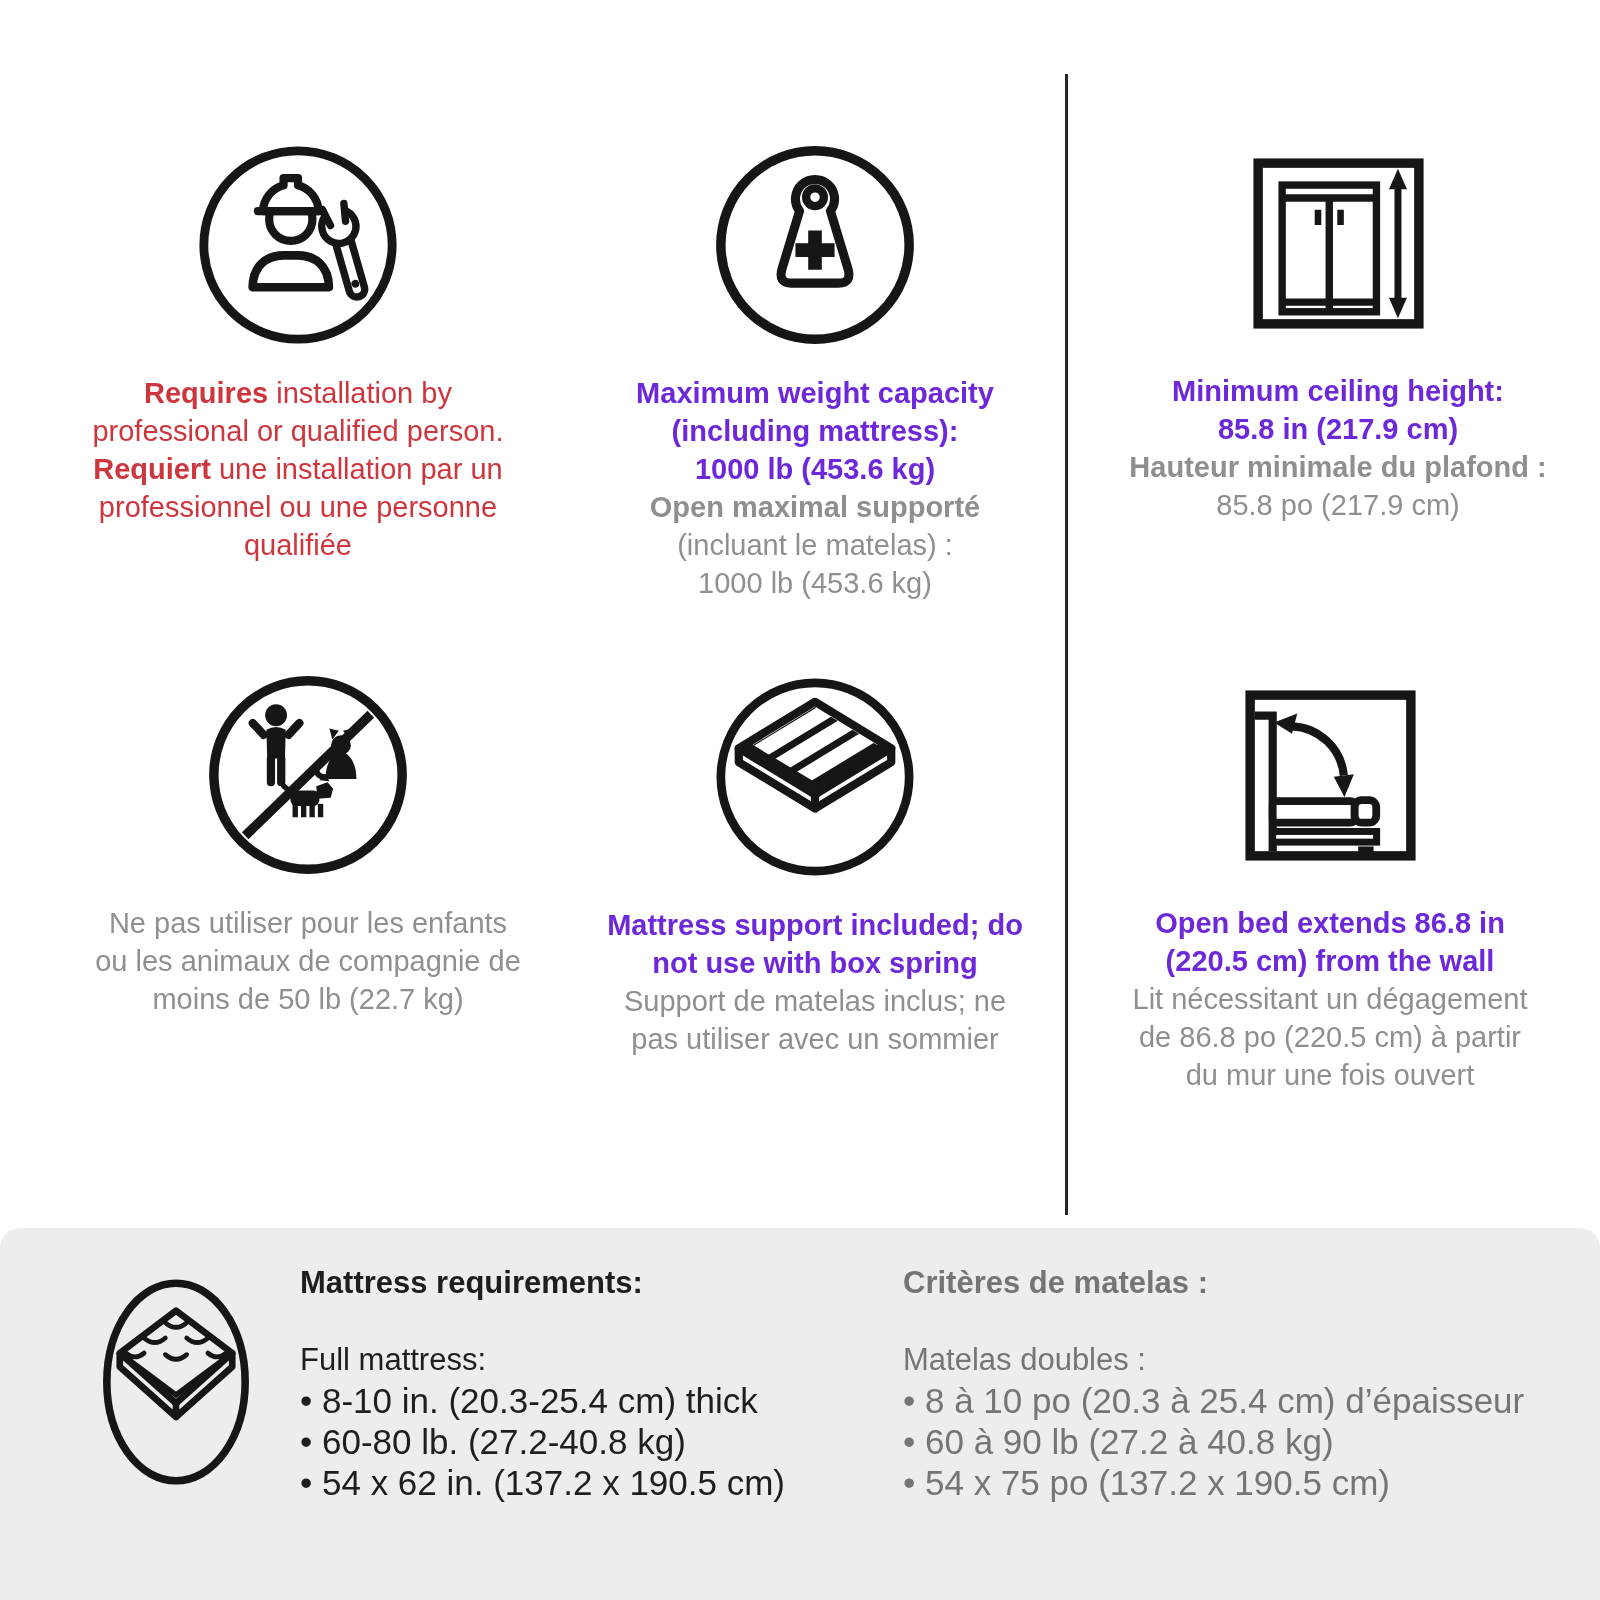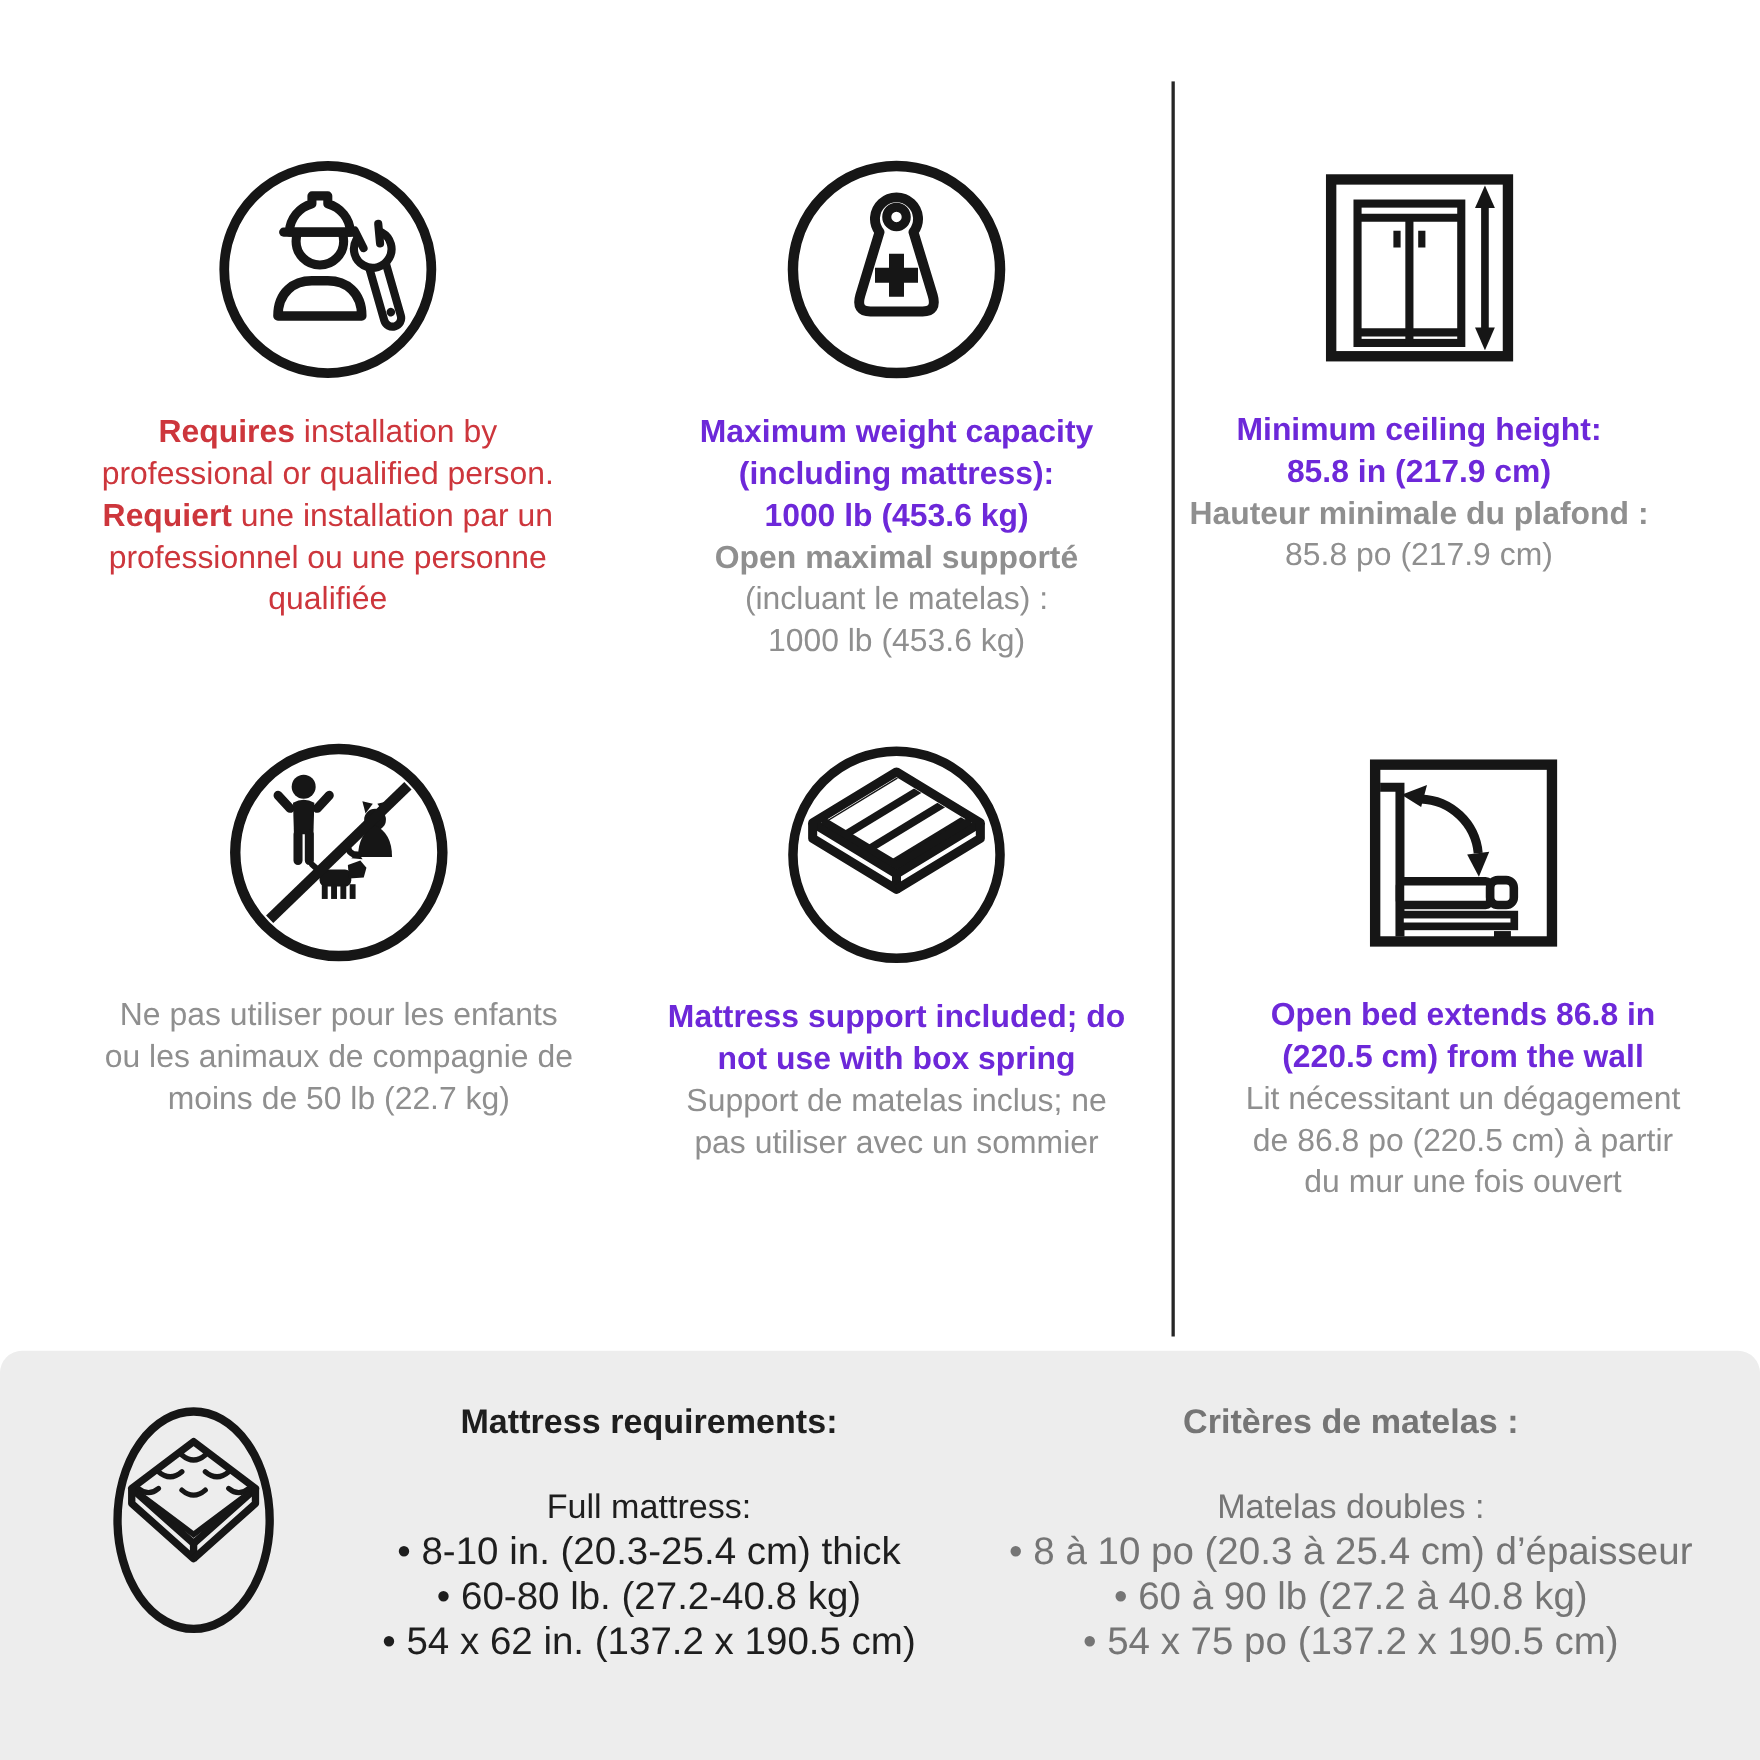--- a/index.html
+++ b/index.html
@@ -10,21 +10,21 @@
   .icon-wrap{height:206px;display:flex;align-items:center;justify-content:center;margin-bottom:26px;}
   .txt{white-space:pre-line;font-size:29px;line-height:38px;margin:0;font-weight:400;}
   .txt b{font-weight:700;}
   .red{color:#cd363c;}
   .black{color:#6d28d9;}
   .bold{font-weight:700;}
   .gray{color:#8f8f8f;}
   .panel{position:absolute;left:0;top:1228px;width:1600px;height:372px;background:#ededed;
          border-radius:20px 20px 0 0;}
   .m-icon{position:absolute;left:100px;top:46px;}
-  .pcol{position:absolute;top:46px;text-align:center;}
+  .pcol{position:absolute;top:36px;}
   .col-en{left:300px;width:580px;color:#1e1e1e;}
   .col-fr{left:903px;width:650px;color:#757575;}
   .pcol h3{font-size:31px;line-height:38px;margin:0 0 37px 0;font-weight:700;}
   .pcol .sub{font-size:31px;line-height:41px;margin:0;}
   .pcol ul{margin:0;padding:0;list-style:none;font-size:35px;line-height:41px;}
   .pcol li::before{content:"\2022\00a0";}
   svg{display:block;}
 </style>
 </head>
 <body>
@@ -67,21 +67,21 @@
       </svg>
     </div>
     <p class="txt black bold">Maximum weight capacity
 (including mattress):
 1000 lb (453.6 kg)</p>
     <p class="txt gray"><b>Open maximal supporté</b><span>
 (incluant le matelas) :
 1000 lb (453.6 kg)</span></p>
   </section>
 
-  <section class="cell" style="left:1050px;top:140px;width:480px;">
+  <section class="cell" style="left:1098px;top:140px;width:480px;">
     <div class="icon-wrap">
       <svg width="205" height="205" viewBox="0 0 100 100" fill="none" stroke="#161616">
         <rect x="10.8" y="10.8" width="78.4" height="78.4" stroke-width="4.6"></rect>
         <rect x="22.5" y="21.5" width="46" height="61.8" stroke-width="3.6"></rect>
         <path d="M22.5 27.8 H68.5 M45.5 27.8 V83.3 M22.5 78.6 H68.5" stroke-width="3.6"></path>
         <path d="M40 33.5 V41 M51 33.5 V41" stroke-width="3.2"></path>
         <path d="M79 22.5 V77.5" stroke-width="3.4"></path>
         <path d="M79 13.5 L74.6 23.5 L83.4 23.5 Z" fill="#161616" stroke="none"></path>
         <path d="M79 86.5 L74.6 76.5 L83.4 76.5 Z" fill="#161616" stroke="none"></path>
       </svg>

